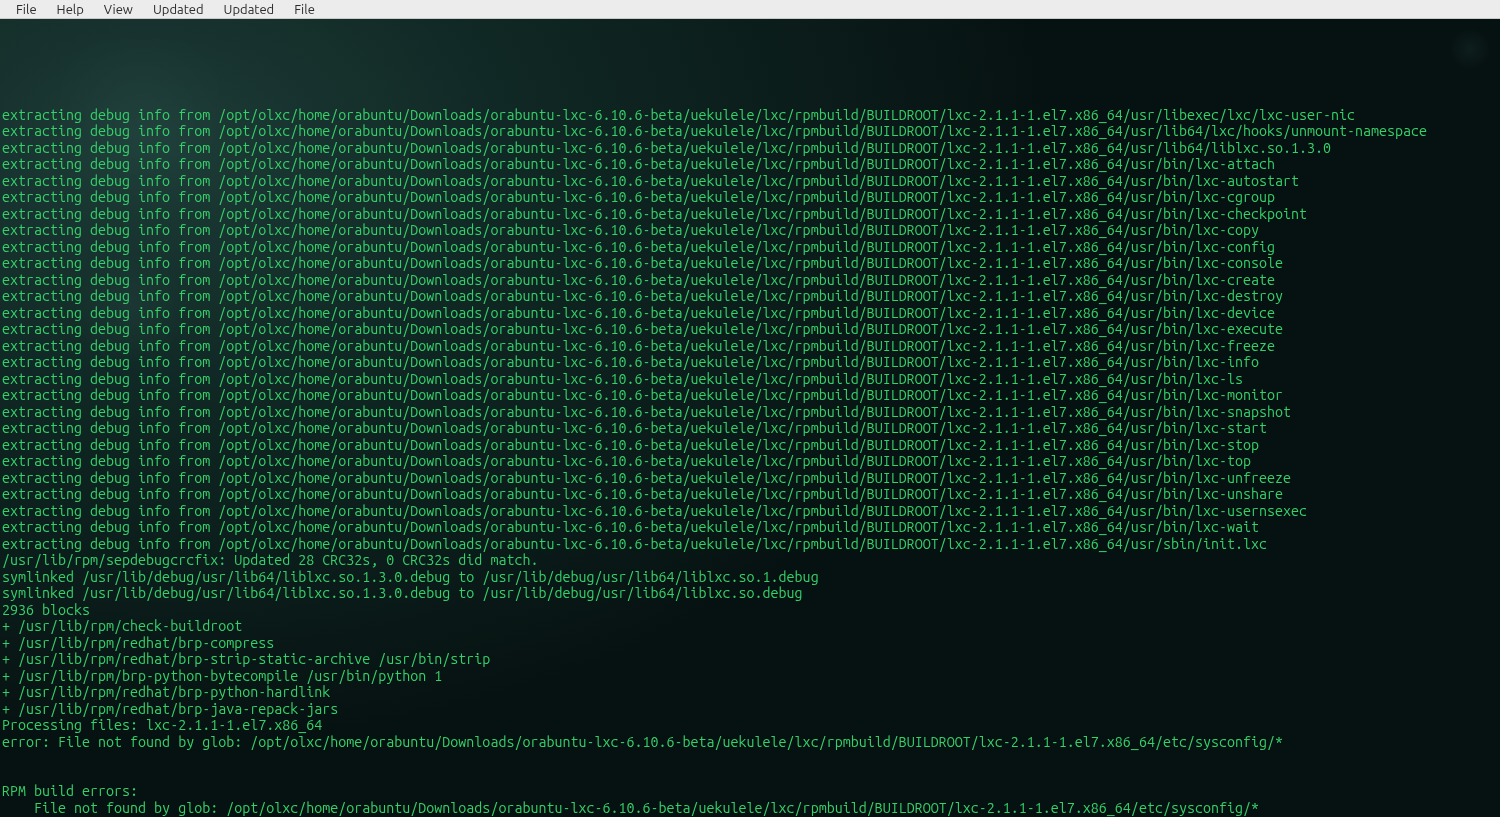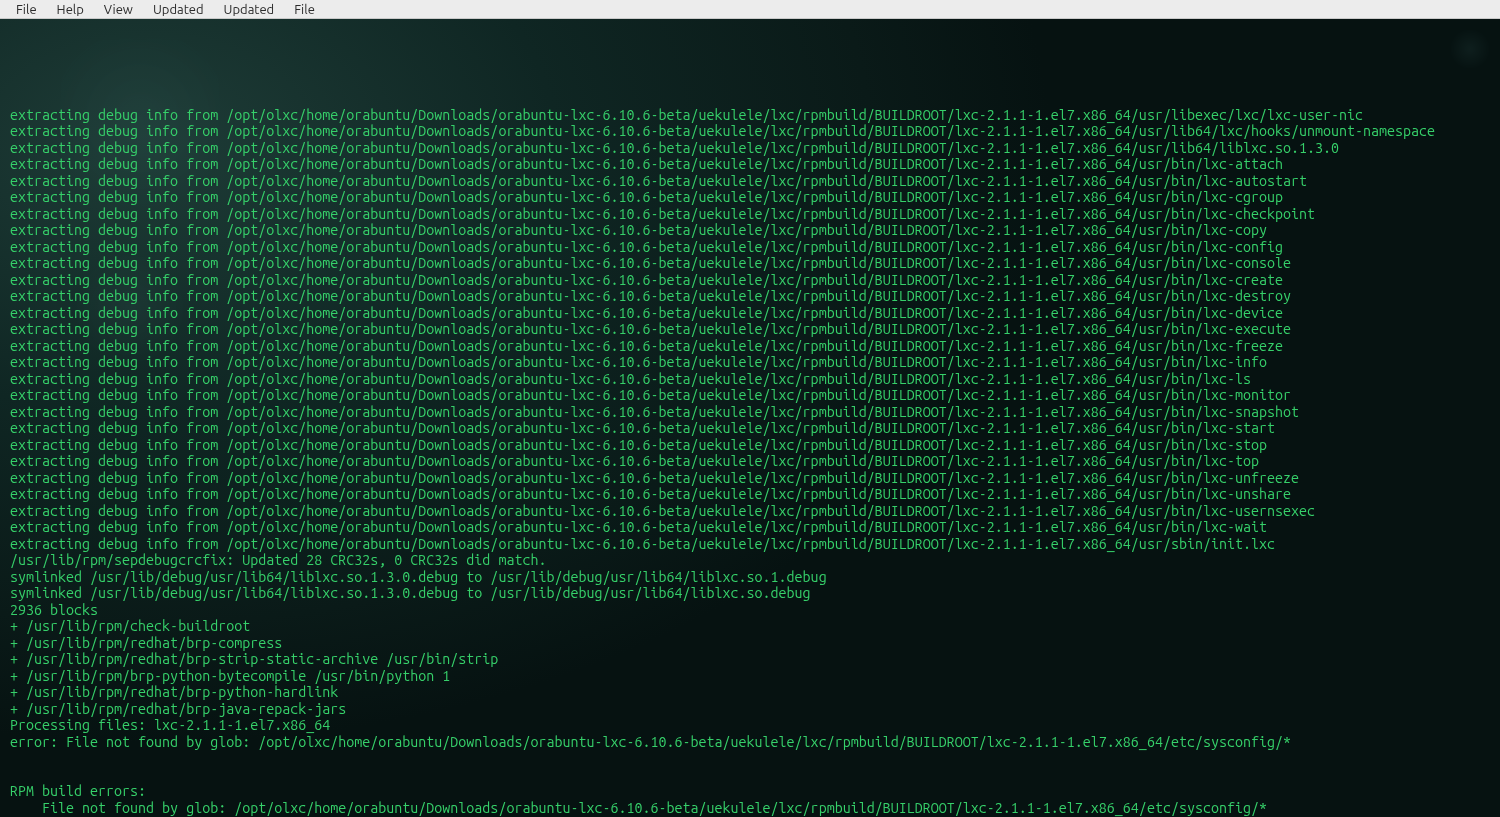--- a/index.html
+++ b/index.html
@@ -26,21 +26,21 @@
     position: relative;
     background: radial-gradient(ellipse 900px 600px at 10% 15%, #1e3c37 0%, #0f2623 45%, #0a1a18 80%, #061211 100%);
     font-family: "Ubuntu Mono", "DejaVu Sans Mono", monospace;
     font-size: 14.3px;
     line-height: 16.5px;
     color: #36d06a;
     padding: 5px 0 0 0;
     white-space: pre;
     letter-spacing: 0;
   }
-  .terminal .line { padding: 0 10px; }
+  .terminal .line { padding: 0 2px; }
 
   
   .bg-deco {
     position: absolute;
     pointer-events: none;
     opacity: 0.05;
     filter: blur(1px);
   }
   .bg-deco.a {
     left: 60px; top: 20px; width: 160px; height: 200px;

